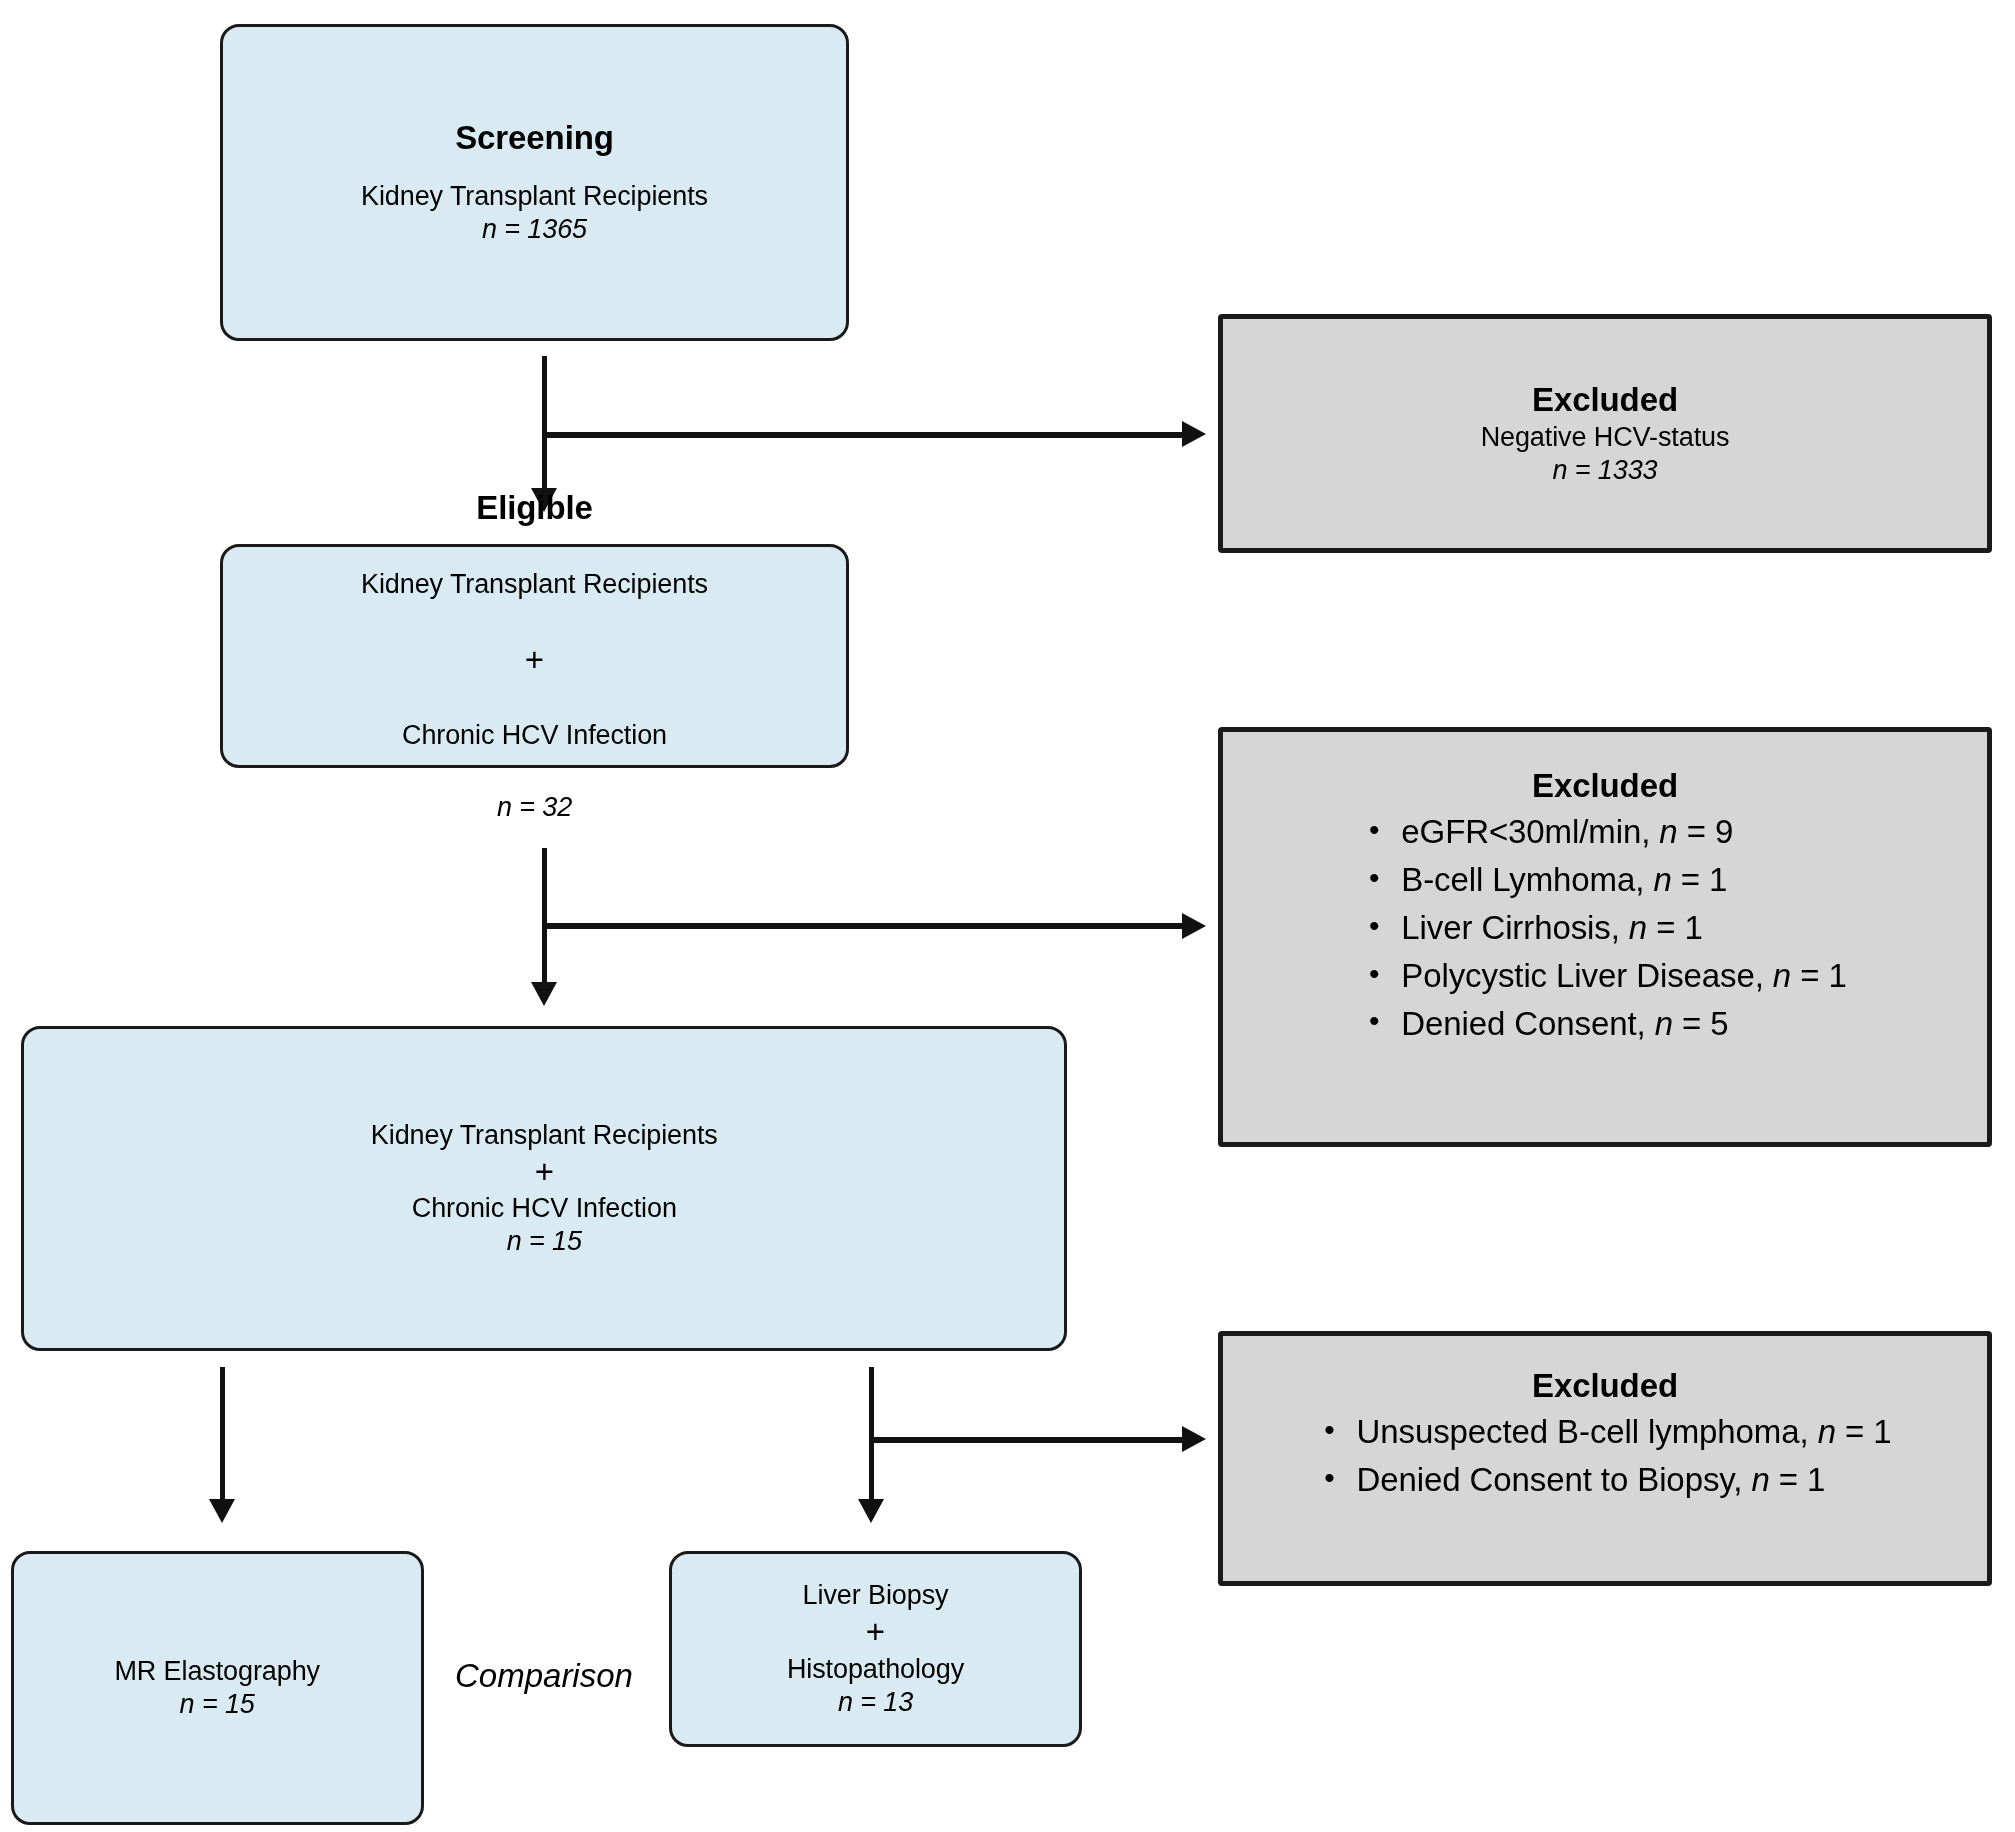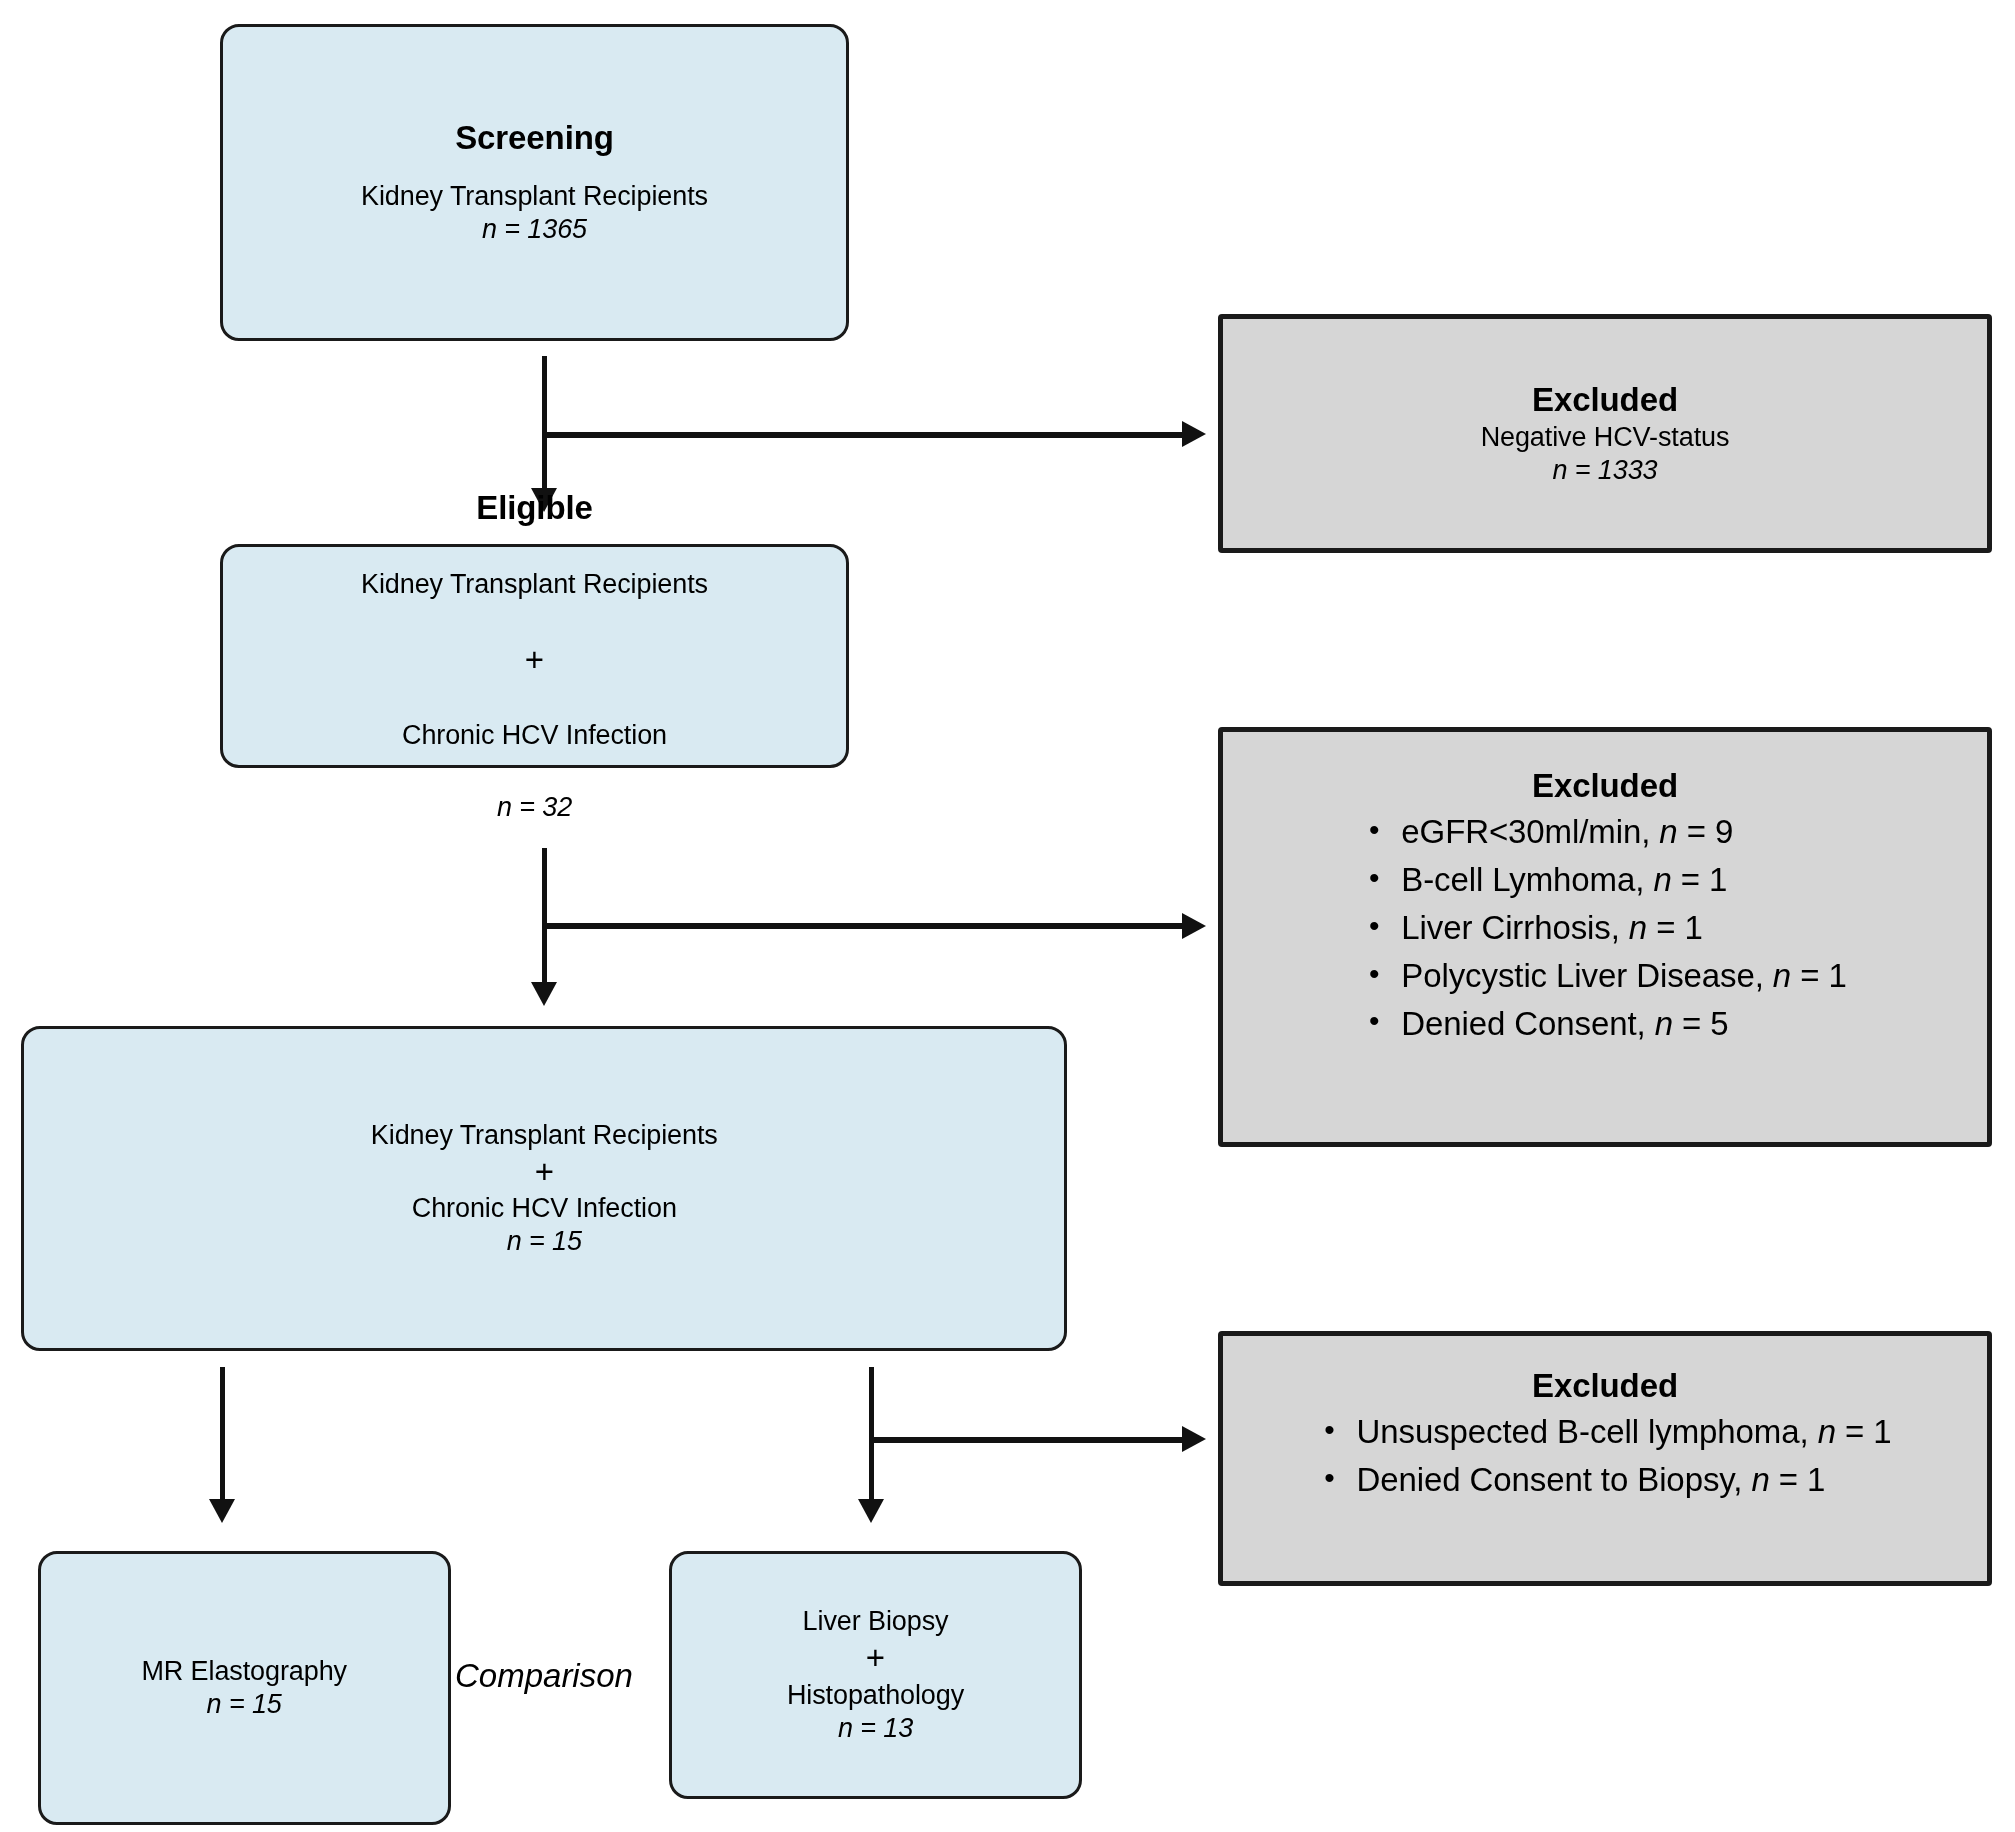--- a/index.html
+++ b/index.html
@@ -178,28 +178,28 @@
   <div class="arrowhead-right" style="left:1182px; top:1426px;"></div>
 
   <div class="node node-gray" style="left:1218px; top:1331px; width:774px; height:255px; justify-content:flex-start; padding-top:30px;">
     <div class="title">Excluded</div>
     <ul class="bullets">
       <li>Unsuspected B-cell lymphoma, <em>n</em> = 1</li>
       <li>Denied Consent to Biopsy, <em>n</em> = 1</li>
     </ul>
   </div>
 
-  <div class="node node-blue" style="left:10.7px; top:1551px; width:413px; height:274px;margin-left:27px;">
+  <div class="node node-blue" style="left:10.7px; top:1551px; width:413px; height:274px;">
     <div class="line">MR Elastography</div>
     <div class="line nval"><em>n</em> = 15</div>
   </div>
 
   <div class="comparison" style="left:455px; top:1657px;">Comparison</div>
 
-  <div class="node node-blue" style="left:669px; top:1551px; width:413px; height:248px;">
+  <div class="node node-blue" style="left:669px; top:1551px; width:413px; height:196px;">
     <div class="line">Liver Biopsy</div>
     <div class="plus">+</div>
     <div class="line">Histopathology</div>
     <div class="line nval"><em>n</em> = 13</div>
   </div>
 
 </div>
 
 
 </body></html>

